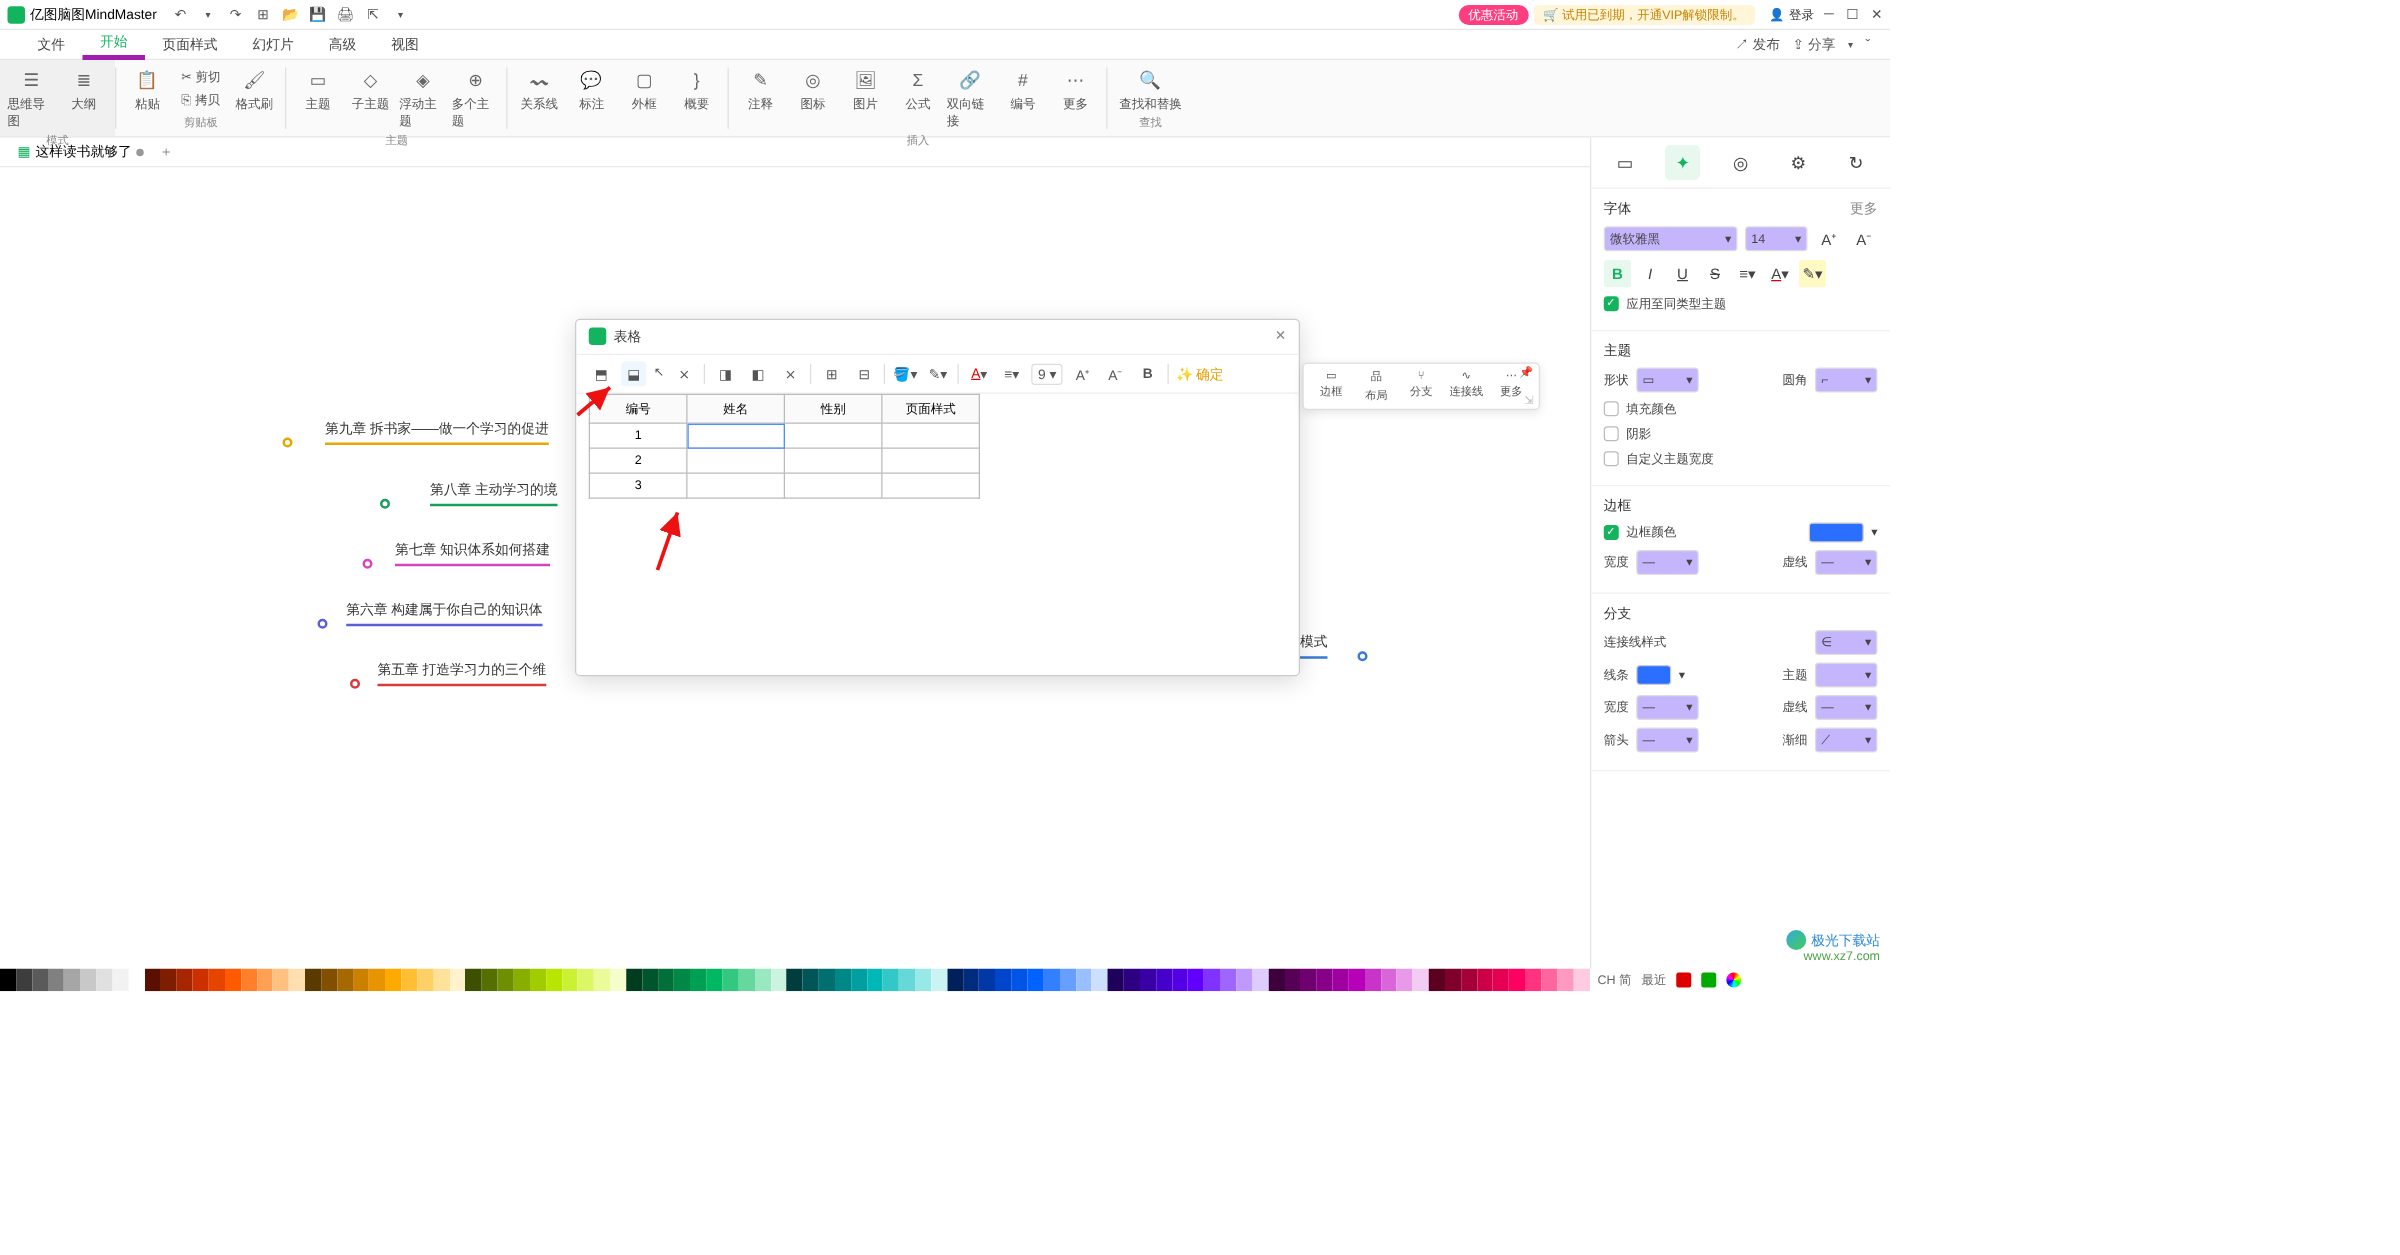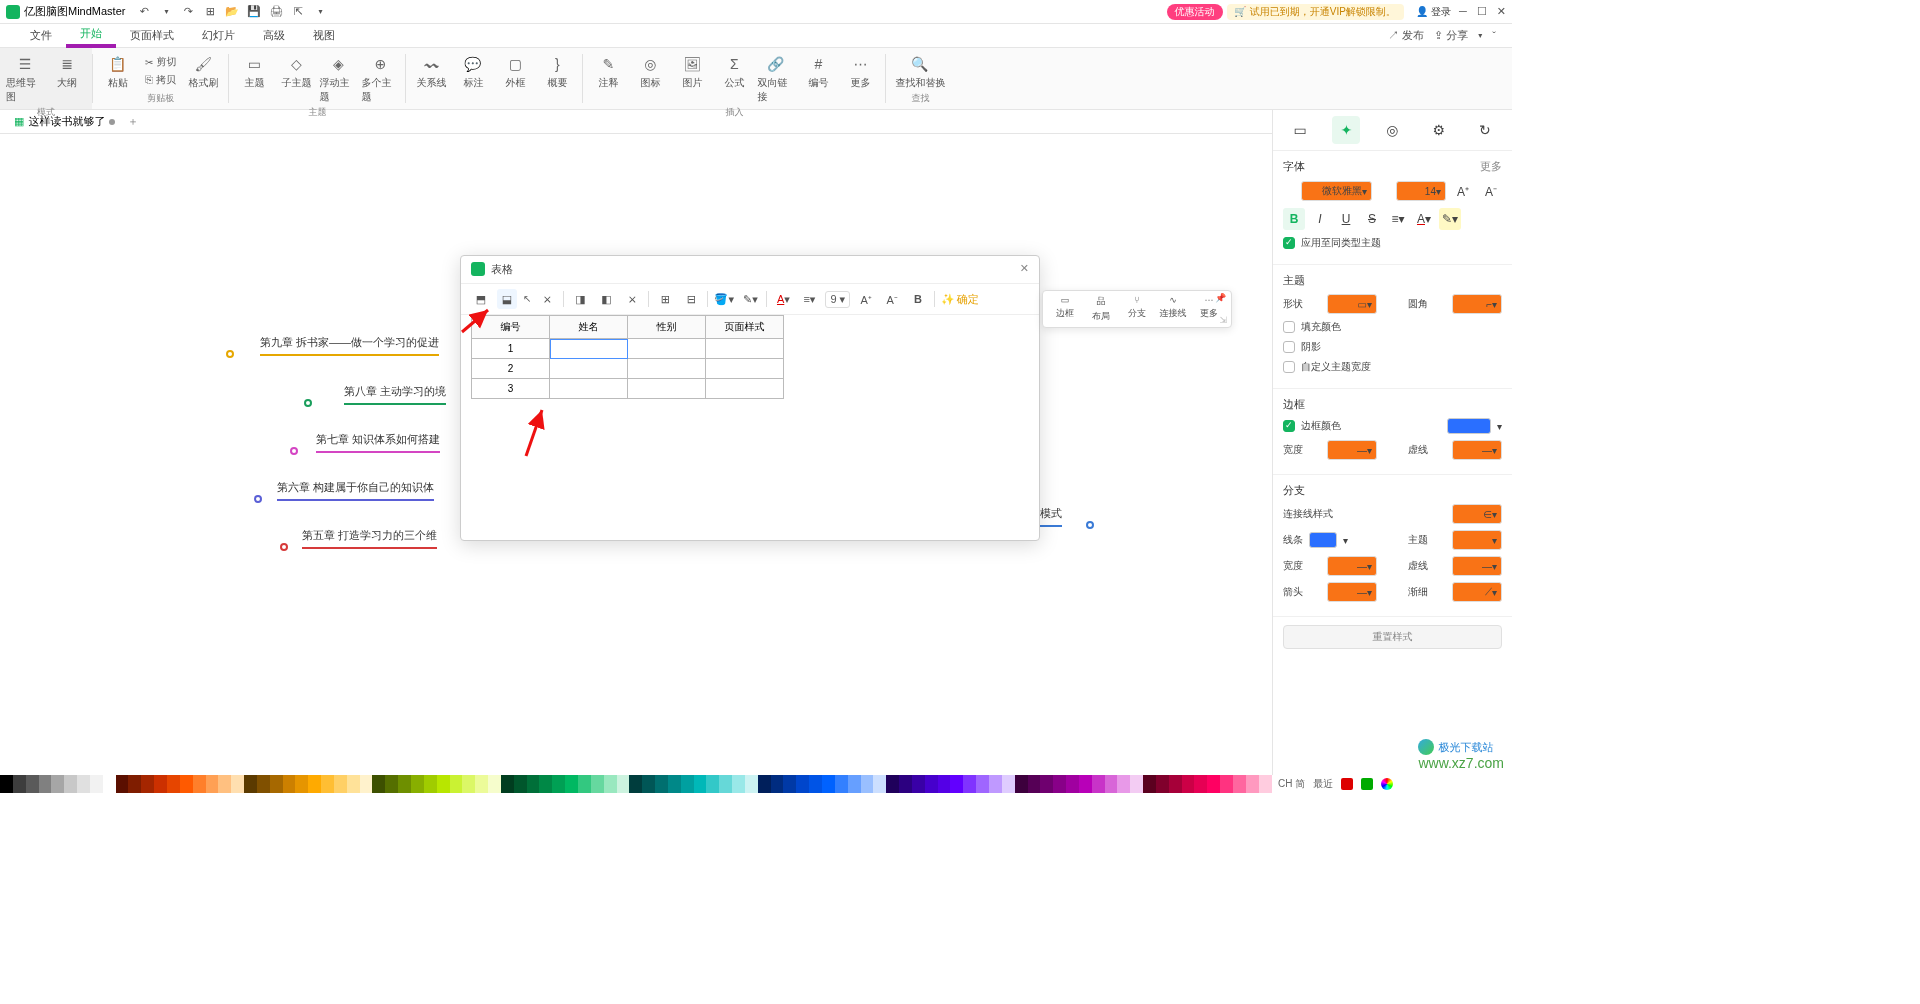--- a/index.html
+++ b/index.html
@@ -33,21 +33,21 @@
 .canvas { position:absolute; top:134px; left:0; right:240px; bottom:18px; background:#fff; overflow:hidden;}
 .branch { position:absolute; font-size:11px; color:#333; white-space:nowrap; border-bottom:2px solid; padding-bottom:4px;}
 .branch-dot { position:absolute; width:8px; height:8px; border-radius:50%; background:#fff; border:2px solid; }
 .right-panel { position:absolute; top:110px; right:0; width:240px; bottom:18px; background:#fff; border-left:1px solid #e5e5e5; font-size:11px; color:#444; overflow:auto;}
 .rp-tabs { display:flex; justify-content:space-around; padding:6px 4px; border-bottom:1px solid #eee;}
 .rp-tabs .t { width:28px; height:28px; display:flex; align-items:center; justify-content:center; border-radius:4px; cursor:pointer; font-size:14px;}
 .rp-tabs .t.active { background:#e8f8ef; color:#14b45f;}
 .rp-sec { padding:8px 10px; border-bottom:1px solid #f0f0f0;}
 .rp-sec .hd { display:flex; justify-content:space-between; font-size:11px; color:#333; margin-bottom:6px;}
 .rp-row { display:flex; align-items:center; gap:6px; margin:6px 0; font-size:10px;}
-.rp-row .sel { border:1px solid #ddd; border-radius:3px; padding:2px 4px; min-width:50px; height:20px; display:flex; align-items:center; justify-content:flex-end; background:#f97316;margin-left:18px;}
+.rp-row .sel { border:1px solid #ddd; border-radius:3px; padding:2px 4px; min-width:50px; height:20px; display:flex; align-items:center; justify-content:space-between; background:#c4b5fd;}
 .rp-row .lbl { flex:0 0 auto;}
 .font-btns { display:flex; gap:4px;}
 .fbtn { width:22px; height:22px; border:1px solid transparent; border-radius:3px; display:flex; align-items:center; justify-content:center; font-size:12px; cursor:pointer;}
 .fbtn.bold { background:#e8f8ef; color:#14b45f; font-weight:bold;}
 .chk { width:12px; height:12px; border:1px solid #bbb; border-radius:3px; }
 .chk.on { background:#14b45f; border-color:#14b45f; position:relative;}
 .chk.on:after { content:"✓"; color:#fff; font-size:9px; position:absolute; left:1px; top:-1px;}
 .color-swatch { width:44px; height:16px; border-radius:3px; border:1px solid #ccc;}
 .bottom-bar { position:absolute; bottom:0; left:0; right:0; height:18px; display:flex;}
 .color-strip { flex:1; display:flex;}
@@ -65,21 +65,21 @@
 .dlg-table { margin:0 10px; border-collapse:collapse; font-size:10px;}
 .dlg-table td, .dlg-table th { border:1px solid #bbb; padding:4px 0; text-align:center; height:20px;}
 .dlg-table th { background:#fafafa; font-weight:normal;}
 .dlg-table td.sel { outline:1px solid #4a90ff; outline-offset:-1px;}
 
 .float-tb { position:absolute; left:1042px; top:290px; background:#fff; border:1px solid #ddd; border-radius:4px; padding:4px 6px; display:flex; gap:4px; font-size:9px; color:#555; box-shadow:0 2px 8px rgba(0,0,0,0.1);}
 .float-tb .col { display:flex; flex-direction:column; align-items:center; gap:2px; cursor:pointer; width:32px;}
 
 .arrow { position:absolute; pointer-events:none;}
 .watermark { position:absolute; right:8px; bottom:22px; font-size:11px; color:#2a88d8; text-align:right;}
-.watermark .sub { font-size:14px; color:#4aa345;}
+.watermark .sub { font-size:10px; color:#4aa345;}
 .reset-btn { width:100%; background:#f5f5f5; border:1px solid #e0e0e0; border-radius:4px; padding:4px; font-size:10px; color:#888; text-align:center; cursor:pointer;}
 </style>
 </head>
 <body>
 
 <div class="title-bar">
   <div class="app-logo"></div>
   <span>亿图脑图MindMaster</span>
   <div class="qat">
     <span>↶</span>
@@ -518,23 +518,20 @@
           <span>—</span>
           <span>▾</span>
         </div>
         <span style="flex:1"></span>
         <span class="lbl">渐细</span>
         <div class="sel" style="width:40px">
           <span>⟋</span>
           <span>▾</span>
         </div>
       </div>
-  </div>
-  <div class="rp-sec" style="border:none">
-    <div class="reset-btn">重置样式</div>
   </div>
 </div>
 
 <svg class="arrow" style="left:0;top:0;width:1512px;height:793px">
   <defs>
       <marker id="ah" markerWidth="8" markerHeight="8" refX="6" refY="3" orient="auto">
         <path d="M0,0 L6,3 L0,6 Z" fill="#e11"></path>
       </marker>
     </defs>
   <line x1="462" y1="332" x2="488" y2="310" stroke="#e11" stroke-width="3" marker-end="url(#ah)"></line>

